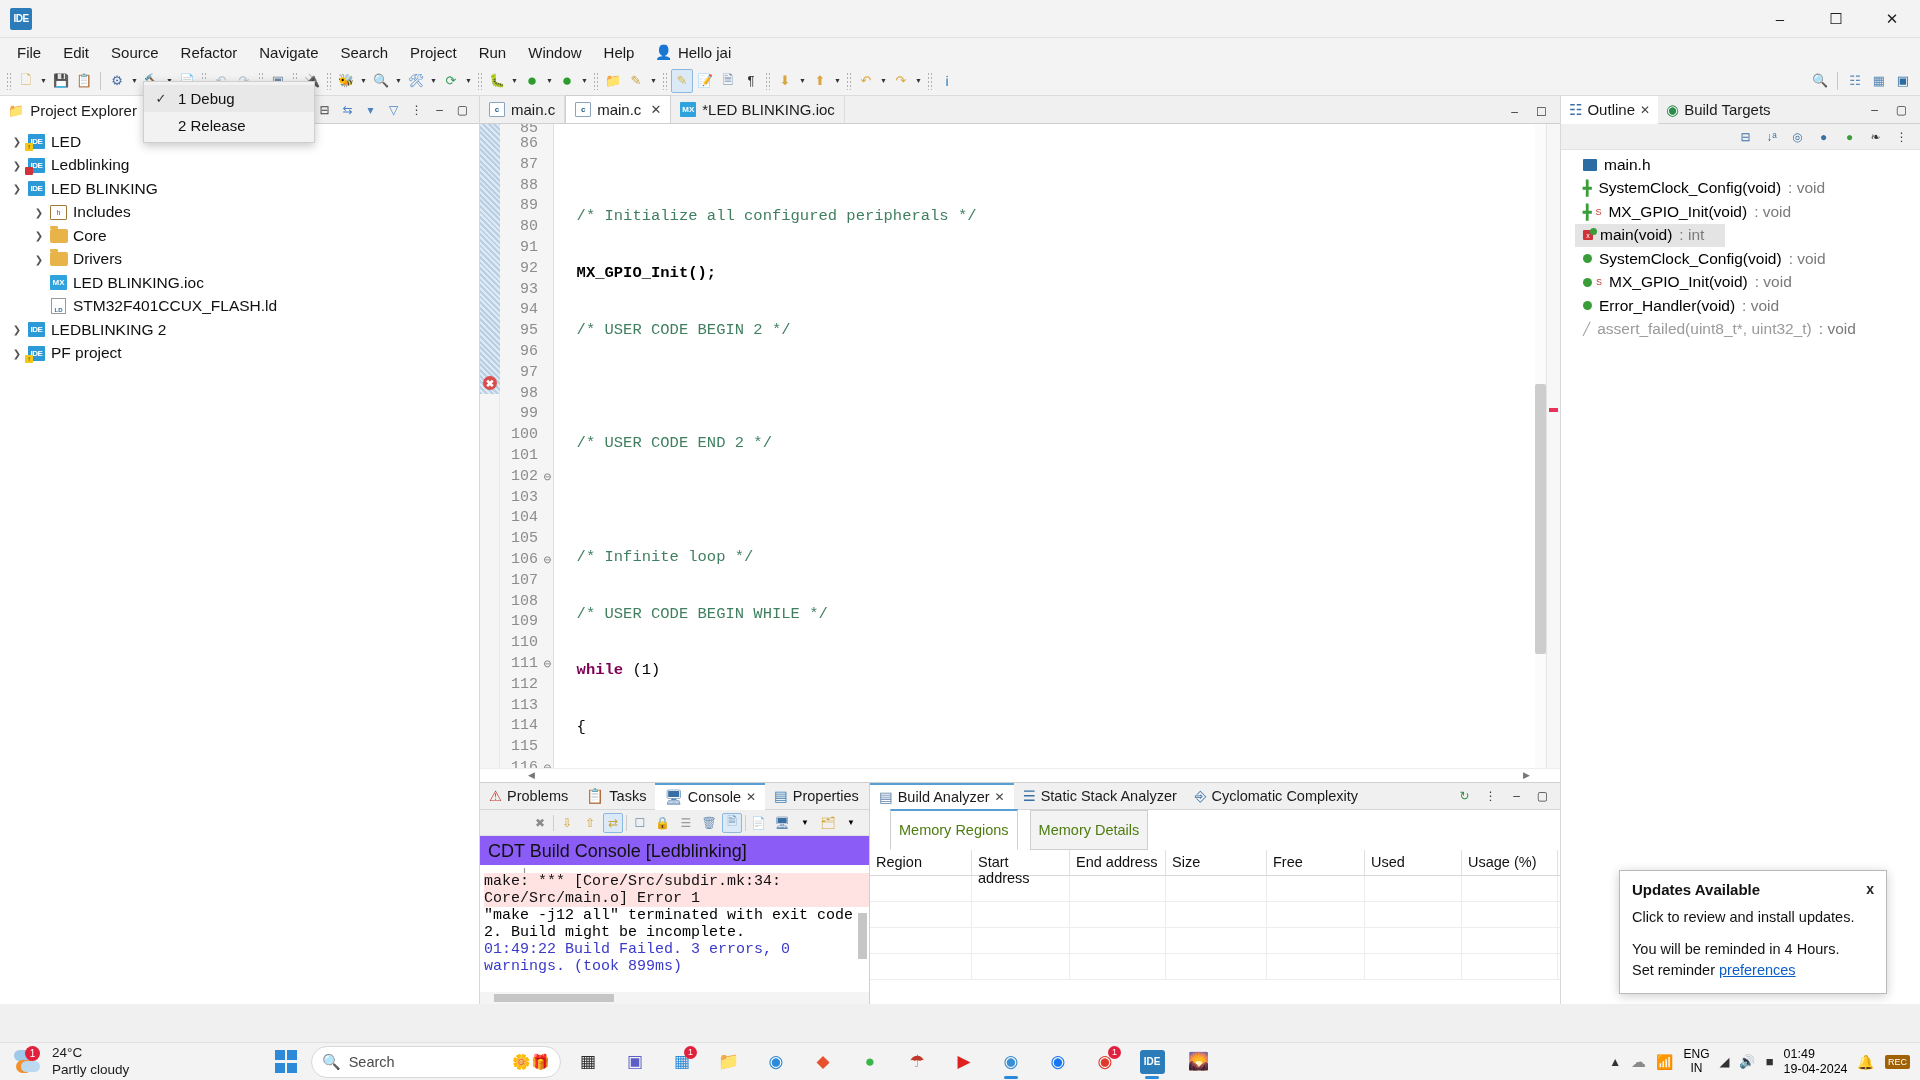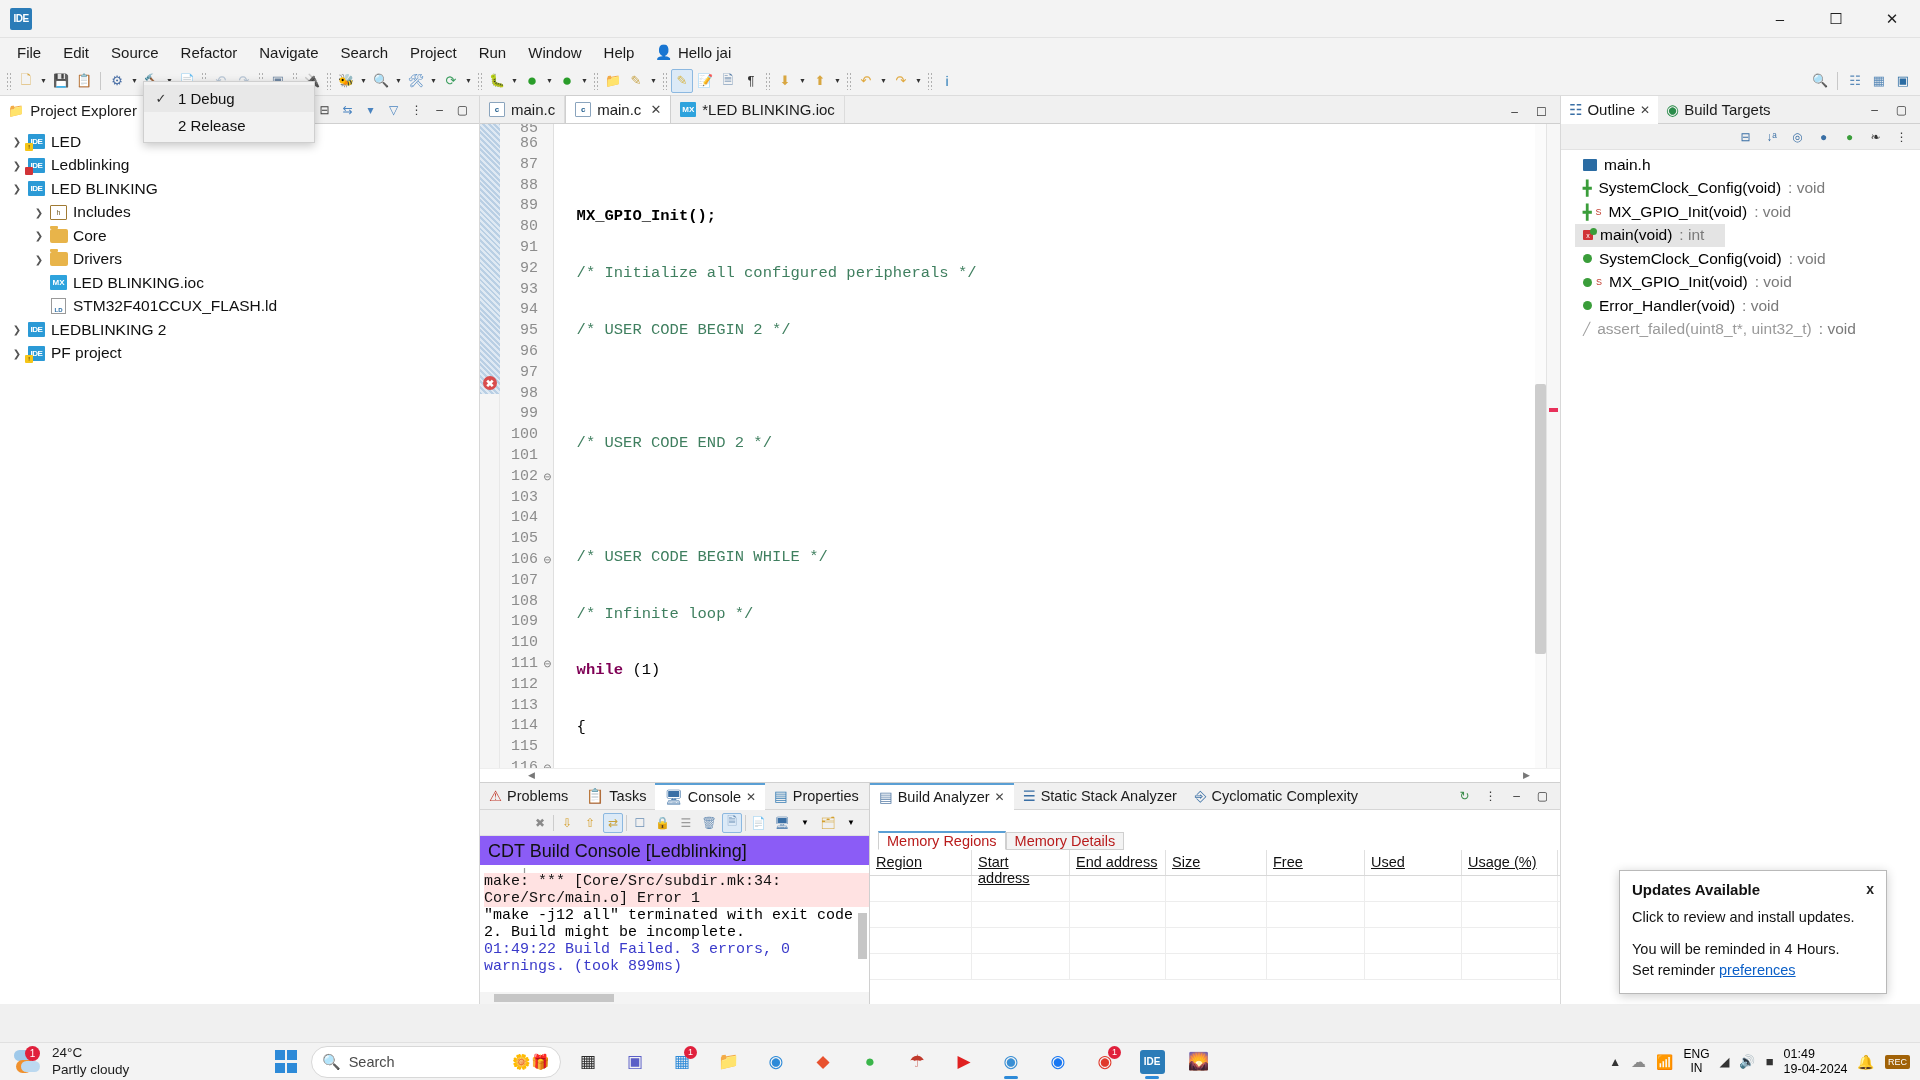--- a/index.html
+++ b/index.html
@@ -169,26 +169,26 @@
   .cinfo { color:#3a3aca; }
   .console-hs { height:12px; background:#f4f4f4; position:relative; }
   .console-hs .thumb { position:absolute; left:14px; top:2px; width:120px; height:8px; background:#c6c6c6;}
 
   .analyzer-panel { width: 690px; display:flex; flex-direction:column; background:#fff; position:relative;}
   .atabbar { height:27px; background:#f0f0f0; display:flex; align-items:center; border-bottom:1px solid #d6d6d6;}
   .atab { display:flex;align-items:center;gap:5px;padding:0 9px;height:27px;font-size:14.5px;color:#1b1b1b;}
   .atab.active { background:#fff; border-top:2px solid #5a9fd4;}
   .atabbar .rtools { margin-left:auto; display:flex;align-items:center;gap:9px;padding-right:9px;}
   .mem-tabs { display:flex; align-items:flex-end; padding-left:8px; height:26px; margin-top:14px;}
-  .mem-tab { font-size:14.5px; padding: 0 8px; color:#b91c1c; border:1px solid transparent;}
+  .mem-tab { font-size:14.5px; padding: 11px 8px; color:#4d7c0f; border:1px solid transparent;margin-left:12px;}
   .mem-tab.active { background:#fff; border:1px solid #cfcfcf; border-bottom:1px solid #fff;
      border-top:2px solid #5a9fd4;}
   .mem-table { flex:1; background:#fff; }
   .mt-head { display:flex; height:26px; border-bottom:1px solid #d8d8d8; }
-  .mt-h { font-size:14.5px; color:#111; padding: 4px 6px; border-right:1px solid #e0e0e0;text-decoration:underline;}
+  .mt-h { font-size:14.5px; color:#111; padding: 4px 6px; border-right:1px solid #e0e0e0;}
   .mt-row { display:flex; height:26px; border-bottom:1px solid #ededed;}
   .mt-c { border-right:1px solid #ededed; }
 
   
   .right-panel { width: 360px; background:#fff; display:flex; flex-direction:column;
     border-left:1px solid #d8d8d8;}
   .otabbar { height:28px; background:#f0f0f0; display:flex; align-items:center;
      border-bottom:1px solid #d0d0d0;}
   .otab { display:flex;align-items:center;gap:5px;padding:0 8px;height:28px;font-size:15px;color:#1b1b1b;}
   .otab.active { background:#fff;}
@@ -534,28 +534,28 @@
               <div class="lnum"></div>
             <div class="lnum">⊖</div>
             <div class="lnum"></div>
               <div class="lnum"></div>
             <div class="lnum"></div>
               <div class="lnum"></div>
             <div class="lnum">⊖</div>
           </div>
           <div class="code-col">
             <div class="cline" style="height:10px;overflow:hidden"></div>
+            <div class="cline"><span class="cm">  /* Initialize all configured peripherals */</span></div>
             <div class="cline"><span class="fn">  MX_GPIO_Init();</span></div>
-            <div class="cline"><span class="cm">  /* Initialize all configured peripherals */</span></div>
             <div class="cline"><span class="cm">  /* USER CODE BEGIN 2 */</span></div>
             <div class="cline"><span></span></div>
             <div class="cline"><span class="cm">  /* USER CODE END 2 */</span></div>
             <div class="cline"><span></span></div>
+            <div class="cline"><span class="cm">  /* Infinite loop */</span></div>
             <div class="cline"><span class="cm">  /* USER CODE BEGIN WHILE */</span></div>
-            <div class="cline"><span class="cm">  /* Infinite loop */</span></div>
             <div class="cline"><span class="id">&nbsp;&nbsp;</span><span class="kw">while</span><span class="id"> (1)</span></div>
             <div class="cline"><span>  {</span></div>
             
             
             
             
             
             
             
             

